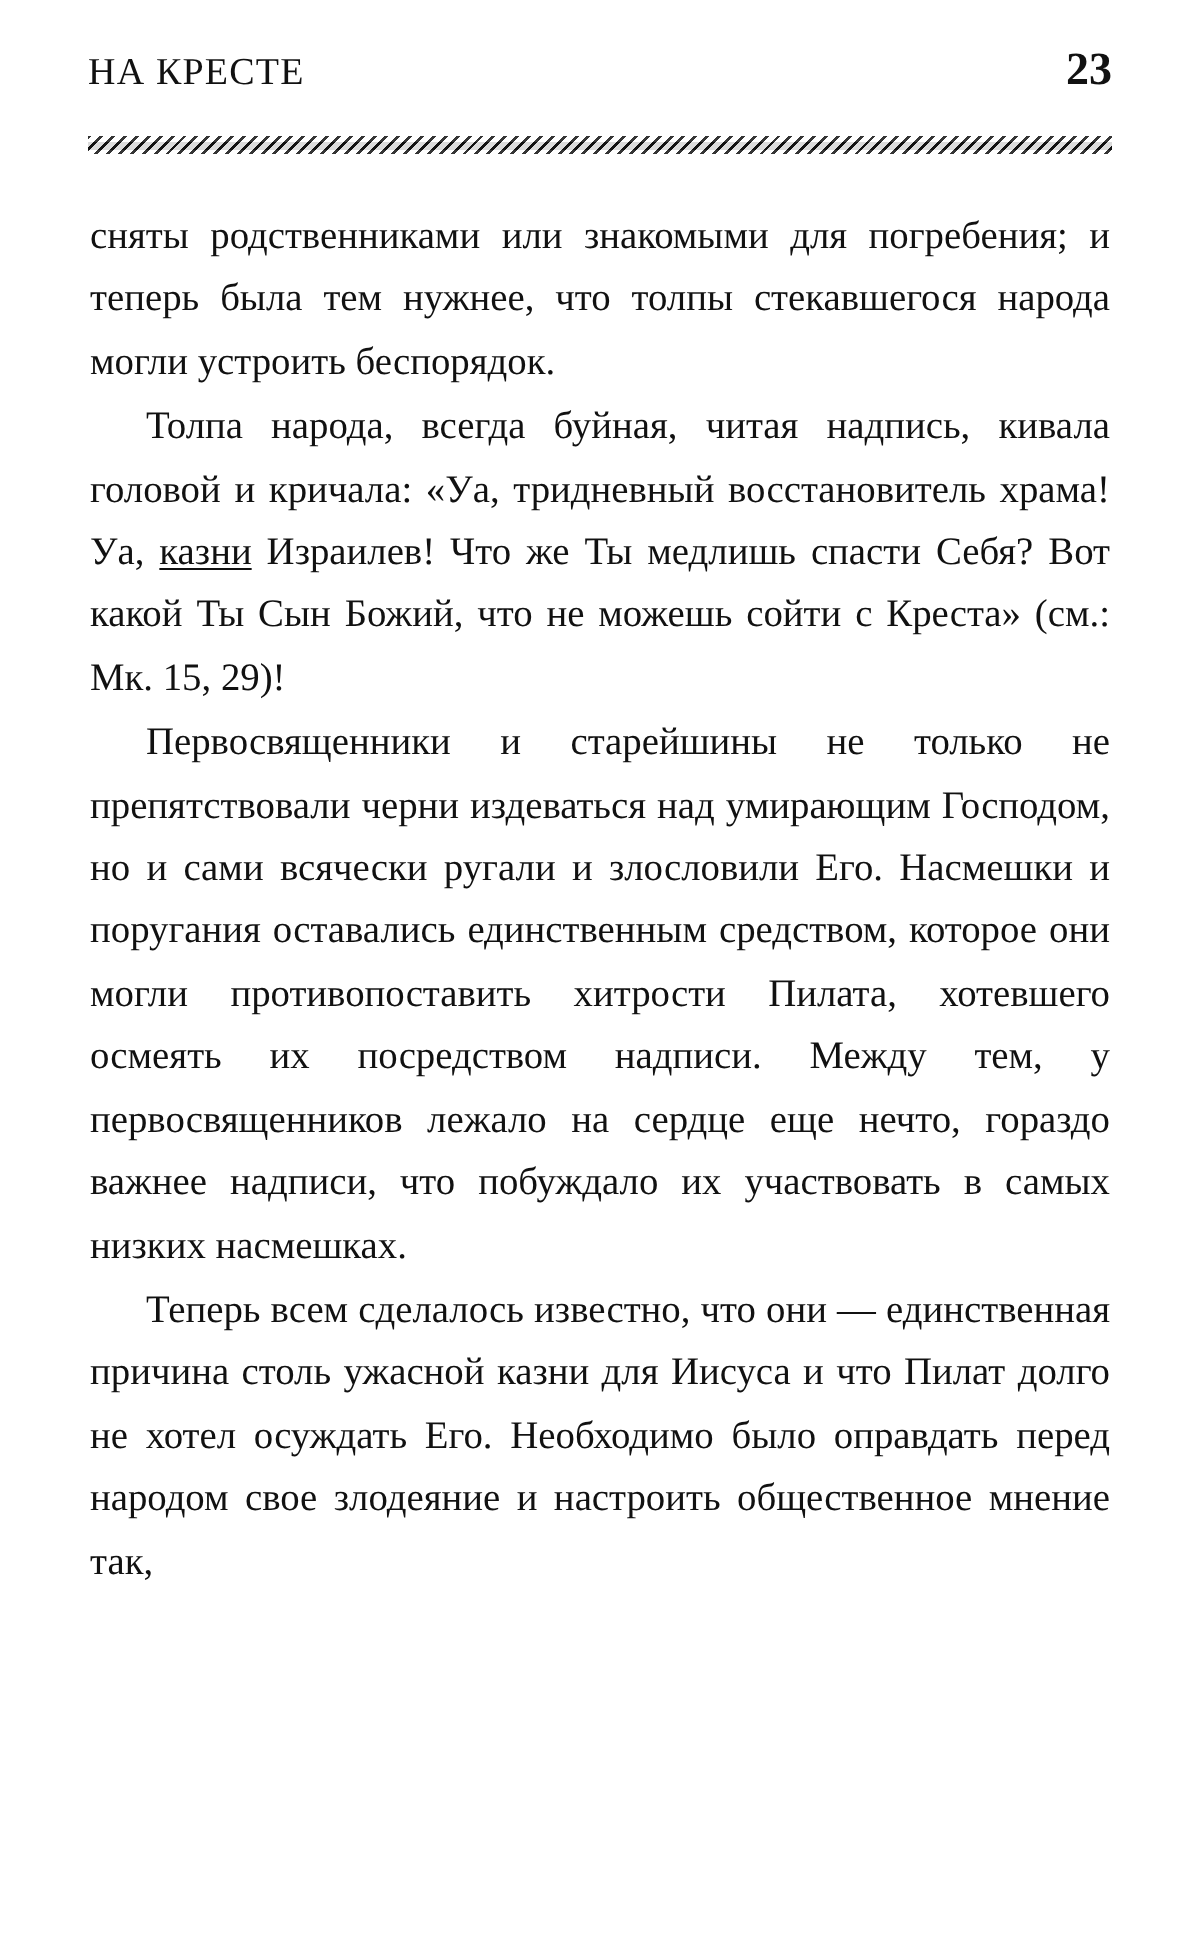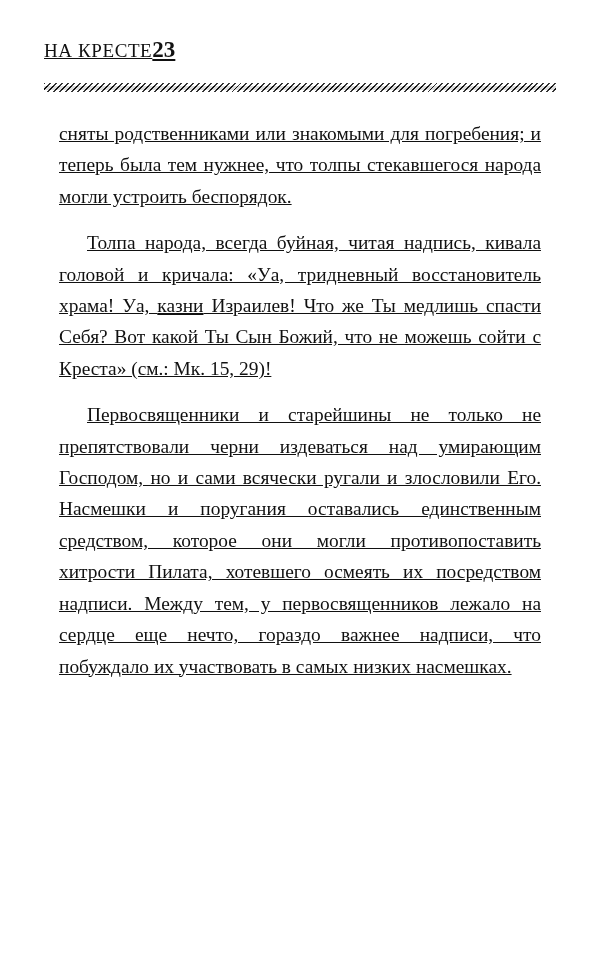--- a/index.html
+++ b/index.html
@@ -17,24 +17,23 @@
   .page {
     position: relative;
     width: 600px;
     height: 971px;
     box-sizing: border-box;
     padding: 0 44px;
   }
   .header {
     display: flex;
     align-items: baseline;
-    justify-content: flex-start;
-    padding-top: 37px;
+    justify-content: space-between;
+    padding-top: 22px;
     height: 40px;
-    text-decoration: underline;
   }
   .running-title {
     font-size: 19px;
     letter-spacing: 0.6px;
     font-weight: 400;
     white-space: nowrap;
   }
   .page-number {
     font-size: 23px;
     font-weight: 700;
@@ -69,23 +68,22 @@
   }
   .body-text {
     margin-top: 26px;
     font-size: 19.4px;
     line-height: 31.4px;
     text-align: justify;
     text-justify: inter-word;
     hyphens: manual;
   }
   .body-text p {
-    margin: 15px;
+    margin: 1px;
     text-indent: 0;
-    text-decoration: underline;
   }
   .body-text p.indent {
     text-indent: 28px;
   }
   .body-text p + p {
     margin-top: 0;
   }
   .underline-word {
     text-decoration: underline;
     text-underline-offset: 2px;
@@ -103,15 +101,16 @@
 
   <div class="rule">
     <div class="bar"></div>
     <div class="zig"></div>
   </div>
 
   <div class="body-text">
     <p>сняты родственниками или знакомыми для погребения; и теперь была тем нужнее, что толпы стекавшегося народа могли устроить беспорядок.</p>
     <p class="indent"><span>Толпа народа, всегда буйная, читая надпись, кивала головой и кричала: «Уа, тридневный восстановитель храма! Уа, </span><span class="underline-word">казни</span><span> Израилев! Что же Ты медлишь спасти Себя? Вот какой Ты Сын Божий, что не можешь сойти с Креста» (см.: Мк. 15, 29)!</span></p>
     <p class="indent">Первосвященники и старейшины не только не препятствовали черни издеваться над умирающим Господом, но и сами всячески ругали и злословили Его. Насмешки и поругания оставались единственным средством, которое они могли противопоставить хитрости Пилата, хотевшего осмеять их посредством надписи. Между тем, у первосвященников лежало на сердце еще нечто, гораздо важнее надписи, что побуждало их участвовать в самых низких насмешках.</p>
+    <p class="indent">Теперь всем сделалось известно, что они — единственная причина столь ужасной казни для Иисуса и что Пилат долго не хотел осуждать Его. Необходимо было оправдать перед народом свое злодеяние и настроить общественное мнение так,</p>
   </div>
 
 </div>
 
 </body></html>

